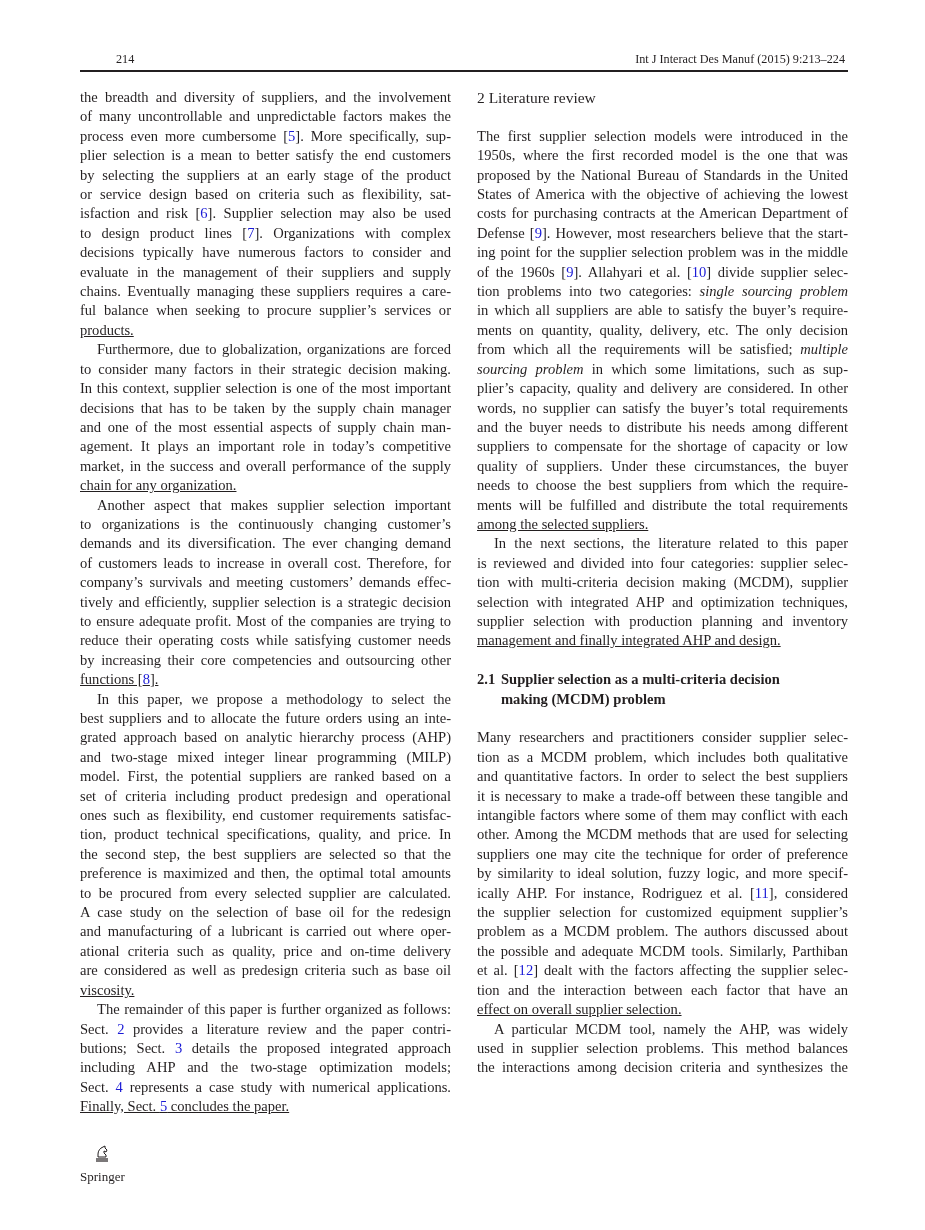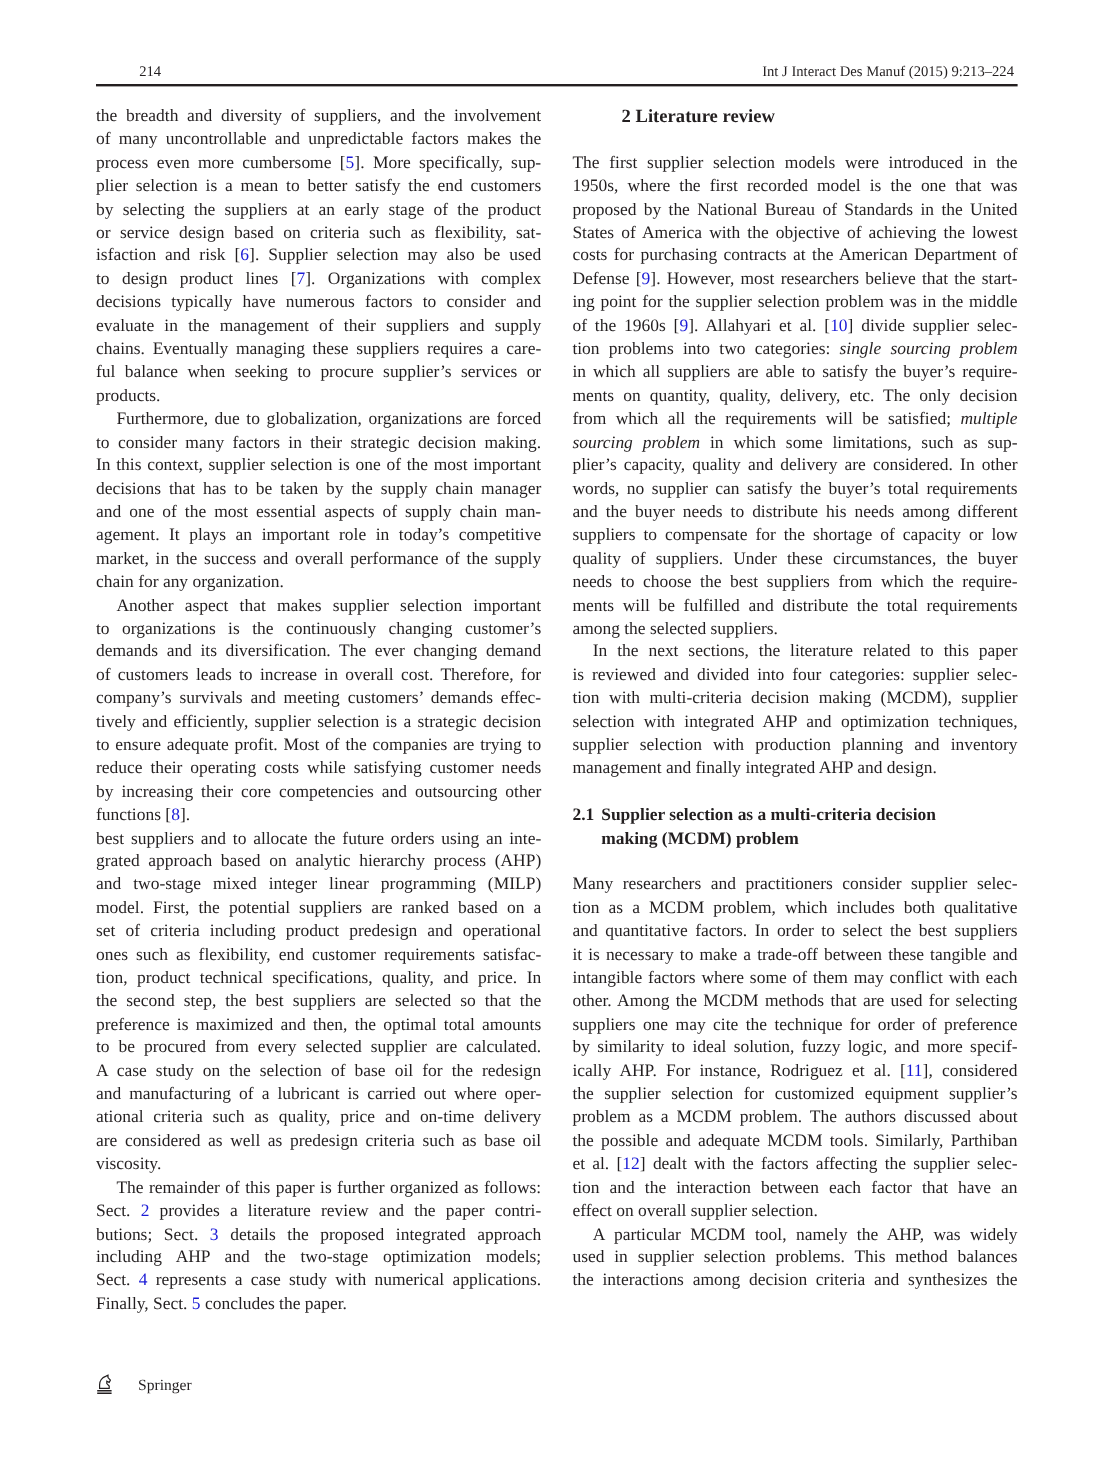--- a/index.html
+++ b/index.html
@@ -7,29 +7,29 @@
          font-family: "Liberation Serif", "DejaVu Serif", serif; color: #231f20; }
   .header { position: absolute; left: 80px; top: 48px; width: 768px; height: 22px;
             font-size: 12.2px; }
   .header .pg { position: absolute; left: 0; top: 4px; margin-left: 36px; }
   .header .jr { position: absolute; right: 3px; top: 4px; }
   .rule { position: absolute; left: 80px; top: 70px; width: 768px; height: 1.6px; background: #231f20; }
   .col { position: absolute; top: 88px; width: 371px; font-size: 14.55px; line-height: 19.42px; }
   .col-left { left: 80px; }
   .col-right { left: 477px; }
   .ln { display: block; text-align: justify; text-align-last: justify; white-space: nowrap; height: 19.42px; }
-  .ln.last { text-align-last: left; }
+  .ln.last { text-align-last: left; text-decoration: underline; }
   .ind { text-indent: 17px; }
   a.ref { color: #1a1ad6; text-decoration: none; }
   em { }
-  .h2 { font-weight: bold; font-size: 15.5px; height: 19.42px; display:block;margin-left:41px; }
+  .h2 { font-weight: normal; font-size: 15.5px; height: 19.42px; display:block; }
   .h3 { font-weight: bold; font-size: 14.55px; display:block; height:19.42px; white-space:nowrap; }
   .h3 .num { display:inline-block; width: 24px; }
   .gap { display:block; height: 19.42px; }
-  .footer { position: absolute; left: 80px; top: 1145px; font-size: 13px; display:flex; align-items:center; gap:20px; }
+  .footer { position: absolute; left: 80px; top: 1145px; font-size: 13px; display:flex; align-items:center; gap:7px;flex-direction:column; }
   .footer svg { width: 15px; height: 17px; }
 </style>
 </head>
 <body>
 
 <div class="header">
   <span class="pg">214</span>
   <span class="jr">Int J Interact Des Manuf (2015) 9:213–224</span>
 </div>
 <div class="rule"></div>
@@ -66,20 +66,21 @@
       <span class="ln">demands and its diversification. The ever changing demand</span>
       <span class="ln">of customers leads to increase in overall cost. Therefore, for</span>
       <span class="ln">company’s survivals and meeting customers’ demands effec-</span>
       <span class="ln">tively and efficiently, supplier selection is a strategic decision</span>
       <span class="ln">to ensure adequate profit. Most of the companies are trying to</span>
       <span class="ln">reduce their operating costs while satisfying customer needs</span>
       <span class="ln">by increasing their core competencies and outsourcing other</span>
       <span class="ln last">functions [<a class="ref">8</a>].</span>
     </div>
   <div>
+      <span class="ln ind">In this paper, we propose a methodology to select the</span>
       <span class="ln">best suppliers and to allocate the future orders using an inte-</span>
       <span class="ln">grated approach based on analytic hierarchy process (AHP)</span>
       <span class="ln">and two-stage mixed integer linear programming (MILP)</span>
       <span class="ln">model. First, the potential suppliers are ranked based on a</span>
       <span class="ln">set of criteria including product predesign and operational</span>
       <span class="ln">ones such as flexibility, end customer requirements satisfac-</span>
       <span class="ln">tion, product technical specifications, quality, and price. In</span>
       <span class="ln">the second step, the best suppliers are selected so that the</span>
       <span class="ln">preference is maximized and then, the optimal total amounts</span>
       <span class="ln">to be procured from every selected supplier are calculated.</span>

